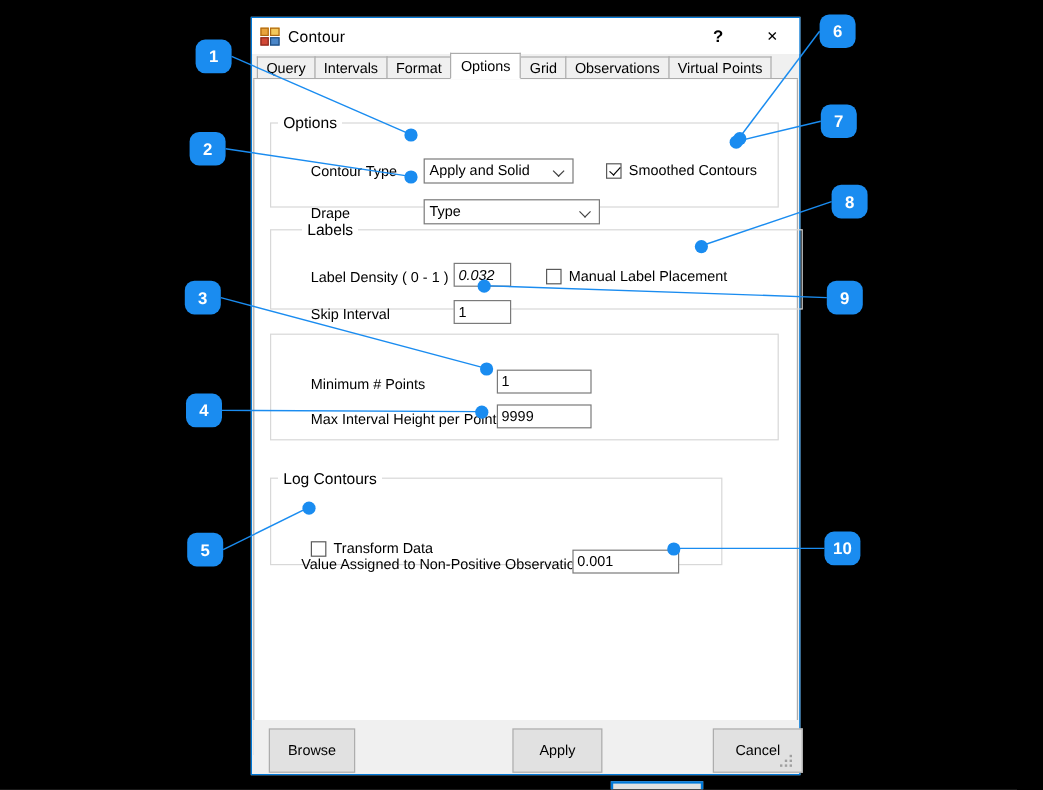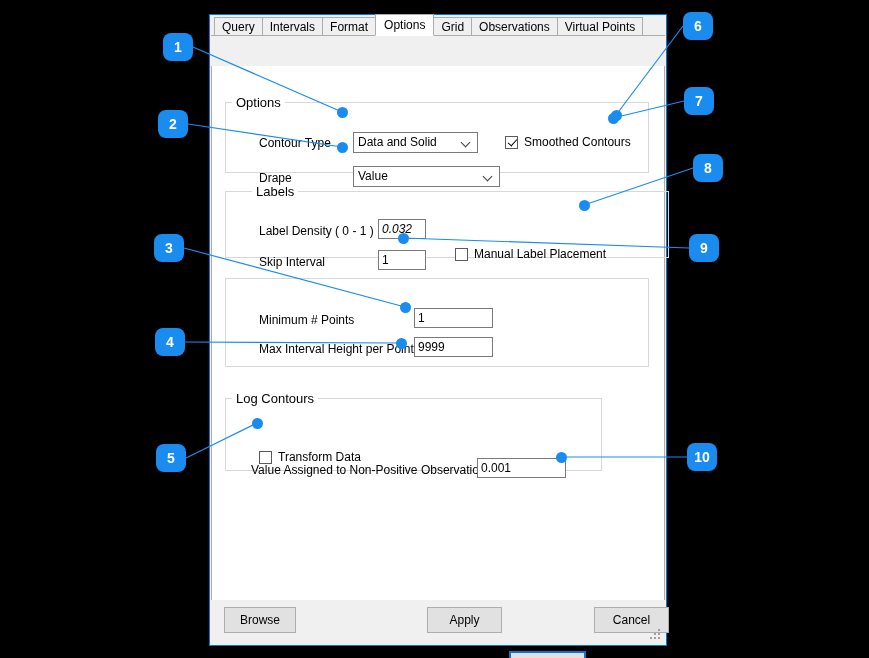--- a/index.html
+++ b/index.html
@@ -213,21 +213,21 @@
   .footer {
     position: absolute;
     left: 1px;
     bottom: 1px;
     width: 454px;
     height: 44px;
     background: #f0f0f0;
   }
   .btn {
     position: absolute;
-    height: 26px;
+    height: 37px;
     background: #e1e1e1;
     border: 1px solid #adadad;
     font-size: 12px;
     color: #000;
     font-family: "Liberation Sans", sans-serif;
     box-sizing: border-box;
     text-align: center;
     line-height: 21px;
     padding: 0;
   }
@@ -276,56 +276,69 @@
     z-index: 21;
   }
 </style>
 </head>
 <body>
 
 <div id="root">
 
   <div id="dialog">
 
+    <div class="titlebar">
+      <span class="title-icon">
+        <span class="ti-a"></span>
+          <span class="ti-b"></span>
+        <span class="ti-c"></span>
+          <span class="ti-d"></span>
+      </span>
+      <span class="title-text">Contour</span>
+      <span class="title-btns">
+        <button class="tbtn help">?</button>
+        <button class="tbtn close">×</button>
+      </span>
+    </div>
 
     <div class="tabstrip">
       <div class="tab">Query</div>
       <div class="tab">Intervals</div>
       <div class="tab">Format</div>
       <div class="tab active">Options</div>
       <div class="tab">Grid</div>
       <div class="tab">Observations</div>
       <div class="tab">Virtual Points</div>
     </div>
 
     <div class="tabbody">
 
       <fieldset class="grp" style="left:13px; top:29px; width:422px; height:76px;">
         <legend>Options</legend>
         <span class="lbl" style="left:33px; top:26px;">Contour Type</span>
         <div class="combo" style="left:127px; top:22px; width:125px;">
-          <span class="cval">Data and Solid</span>
+          <span class="cval">Apply and Solid</span>
           <span class="carrow"></span>
         </div>
         <div class="cbx checked" style="left:279px; top:25px;">
           <span class="box"></span>
           <span>Smoothed Contours</span>
         </div>
         <span class="lbl" style="left:33px; top:61px;">Drape</span>
         <div class="combo" style="left:127px; top:56px; width:147px;">
-          <span class="cval">Value</span>
+          <span class="cval">Type</span>
           <span class="carrow"></span>
         </div>
       </fieldset>
 
       <fieldset class="grp" style="left:13px; top:118px; width:422px; height:72px;padding-left:20px;">
         <legend>Labels</legend>
         <span class="lbl" style="left:33px; top:25px;">Label Density ( 0 - 1 )</span>
         <input class="txtbox" style="left: 152px; top: 20px; width: 48px; font-style: italic;" value="0.032">
-        <div class="cbx" style="left:229px; top:24px;margin-top:24px;">
+        <div class="cbx" style="left:229px; top:24px;">
           <span class="box"></span>
           <span>Manual Label Placement</span>
         </div>
         <span class="lbl" style="left:33px; top:56px;">Skip Interval</span>
         <input class="txtbox" style="left: 152px; top: 51px; width: 48px;" value="1">
       </fieldset>
 
       <fieldset class="grp" style="left:13px; top:212px; width:422px; height:87px;">
         <span class="lbl" style="left:33px; top:34px;">Minimum # Points</span>
         <input class="txtbox" style="left: 188px; top: 29px; width: 79px;" value="1">

